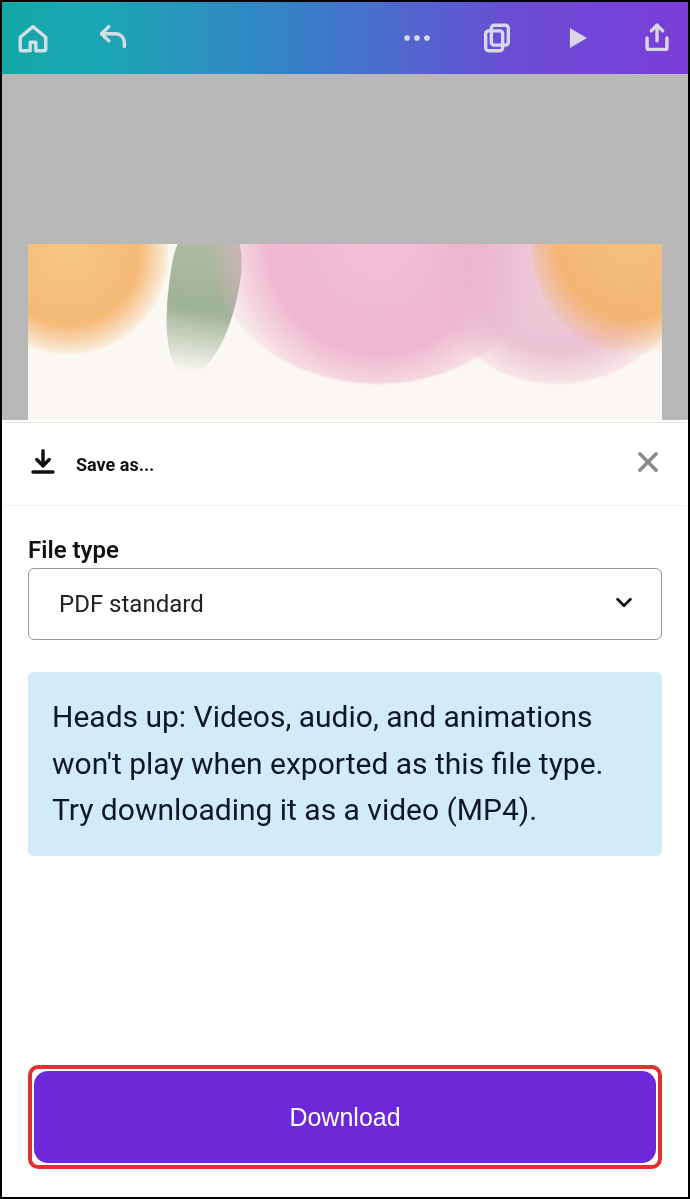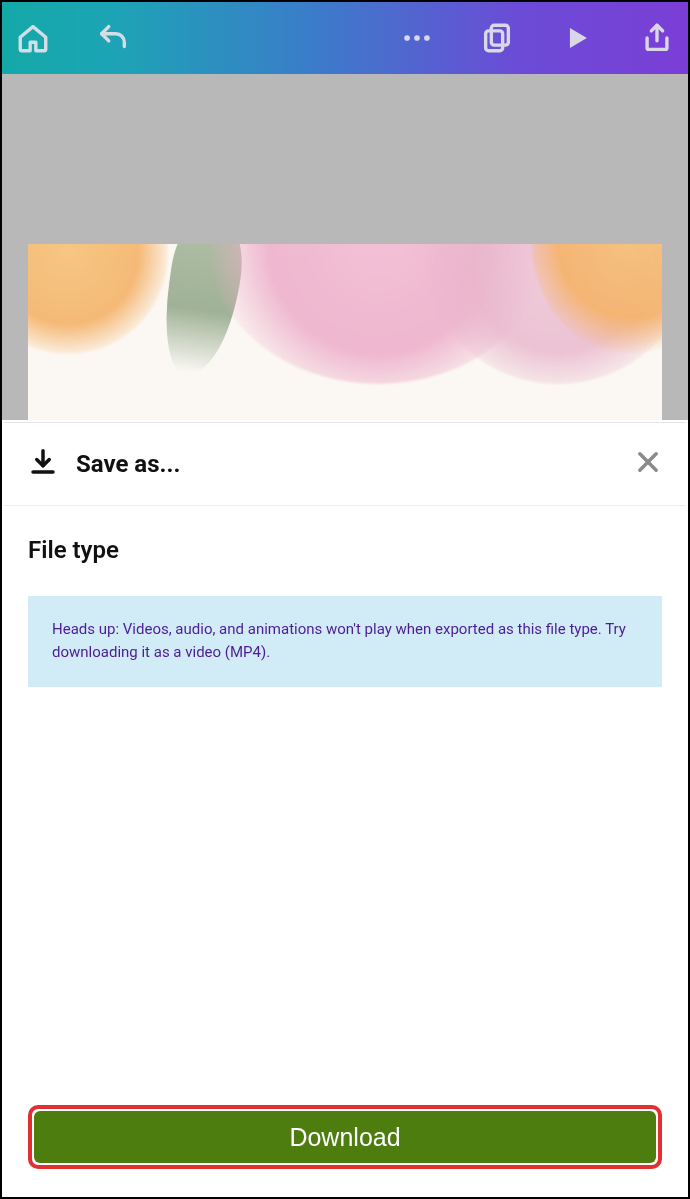--- a/index.html
+++ b/index.html
@@ -52,21 +52,21 @@
     border-top: 1px solid #e5e5e5;
   }
   .sheet-header {
     display: flex;
     align-items: center;
     padding: 24px 24px 24px 24px;
     gap: 18px;
     border-bottom: 1px solid #eee;
   }
   .sheet-header .dl-icon svg { width: 30px; height: 30px; stroke: #111; stroke-width: 2.8; fill: none; }
-  .sheet-title { font-size: 24px; font-weight: 700; color: #111; }
+  .sheet-title { font-size: 18px; font-weight: 700; color: #111; }
   .sheet-close { margin-left: auto; cursor: pointer; }
   .sheet-close svg { width: 28px; height: 28px; stroke: #8a8a8a; stroke-width: 3; fill: none; }
 
   .sheet-body { padding: 30px 24px 0 24px; }
   .field-label { font-size: 24px; font-weight: 600; color: #111; margin-bottom: 4px; }
 
   .select {
     border: 1px solid #9a9a9a;
     border-radius: 6px;
     height: 72px;
@@ -76,45 +76,45 @@
     cursor: pointer;
     background: #fff;
   }
   .select-value { font-size: 24px; color: #222; }
   .select-caret { margin-left: auto; }
   .select-caret svg { width: 22px; height: 22px; stroke: #111; stroke-width: 3; fill: none; }
 
   .notice {
     margin-top: 32px;
     background: #d2ecf7;
-    border-radius: 0;
+    border-radius: 6px;
     padding: 22px 24px;
-    font-size: 15px;
+    font-size: 30px;
     line-height: 1.55;
-    color: #4c1d95;
+    color: #0f172a;
   }
   .notice.two { margin-top: 44px; }
   .schedule-link { text-decoration: underline; cursor: pointer; }
 
   .download-wrap {
     position: absolute;
     left: 24px; right: 24px; bottom: 26px;
   }
   .download-ring {
     border: 4px solid #e03030;
     border-radius: 10px;
     padding: 2px;
   }
   .download-btn {
     width: 100%;
-    height: 52px;
-    background: #4d7c0f;
+    height: 92px;
+    background: #6d28d9;
     color: #fff;
     border: none;
-    border-radius: 6px;
+    border-radius: 14px;
     font-size: 25px;
     font-weight: 500;
     cursor: pointer;
   }
 </style>
 </head>
 <body>
 
 <div class="frame">
 
@@ -184,20 +184,28 @@
       <span class="sheet-close">
         <svg viewBox="0 0 24 24">
             <path d="M5 5 L19 19 M19 5 L5 19" stroke-linecap="round"></path>
           </svg>
       </span>
     </div>
 
     <div class="sheet-body">
       <div class="field-label">File type</div>
 
+      <div class="select">
+        <span class="select-value">PDF standard</span>
+        <span class="select-caret">
+          <svg viewBox="0 0 24 24">
+              <path d="M5 9 L12 16 L19 9" stroke-linecap="round" stroke-linejoin="round"></path>
+            </svg>
+        </span>
+      </div>
 
       <div class="notice">
         <span>Heads up: Videos, audio, and animations won't play when exported as this file type. Try downloading it as a video (MP4).</span>
       </div>
 
     </div>
 
     <div class="download-wrap">
       <div class="download-ring">
         <button class="download-btn">Download</button>

